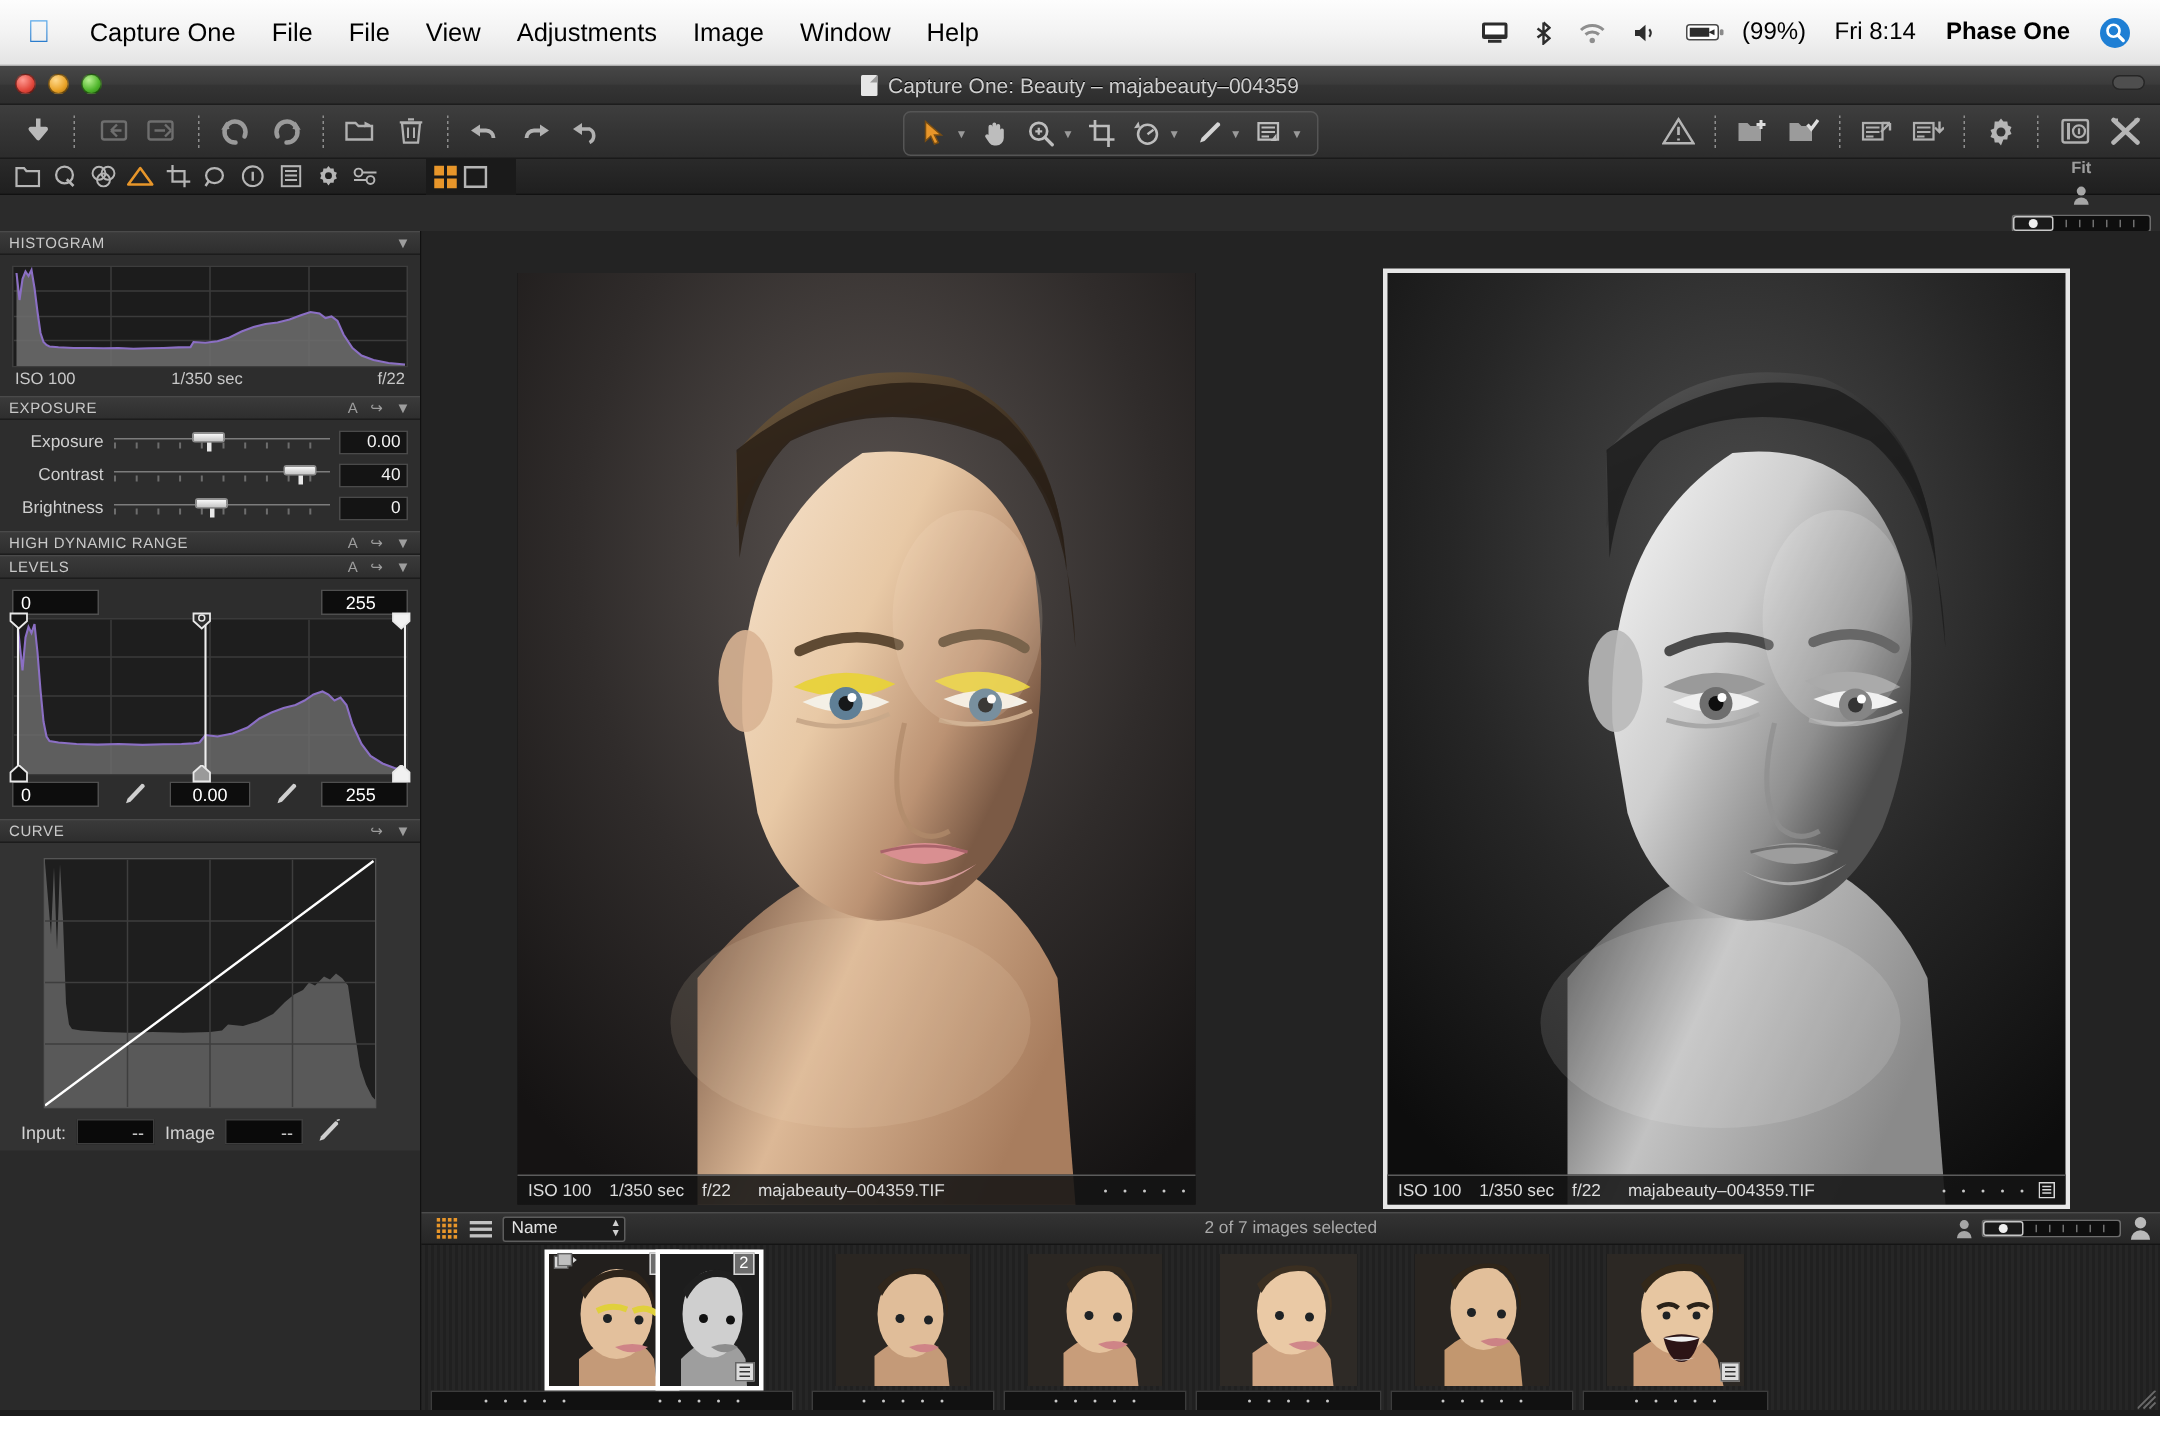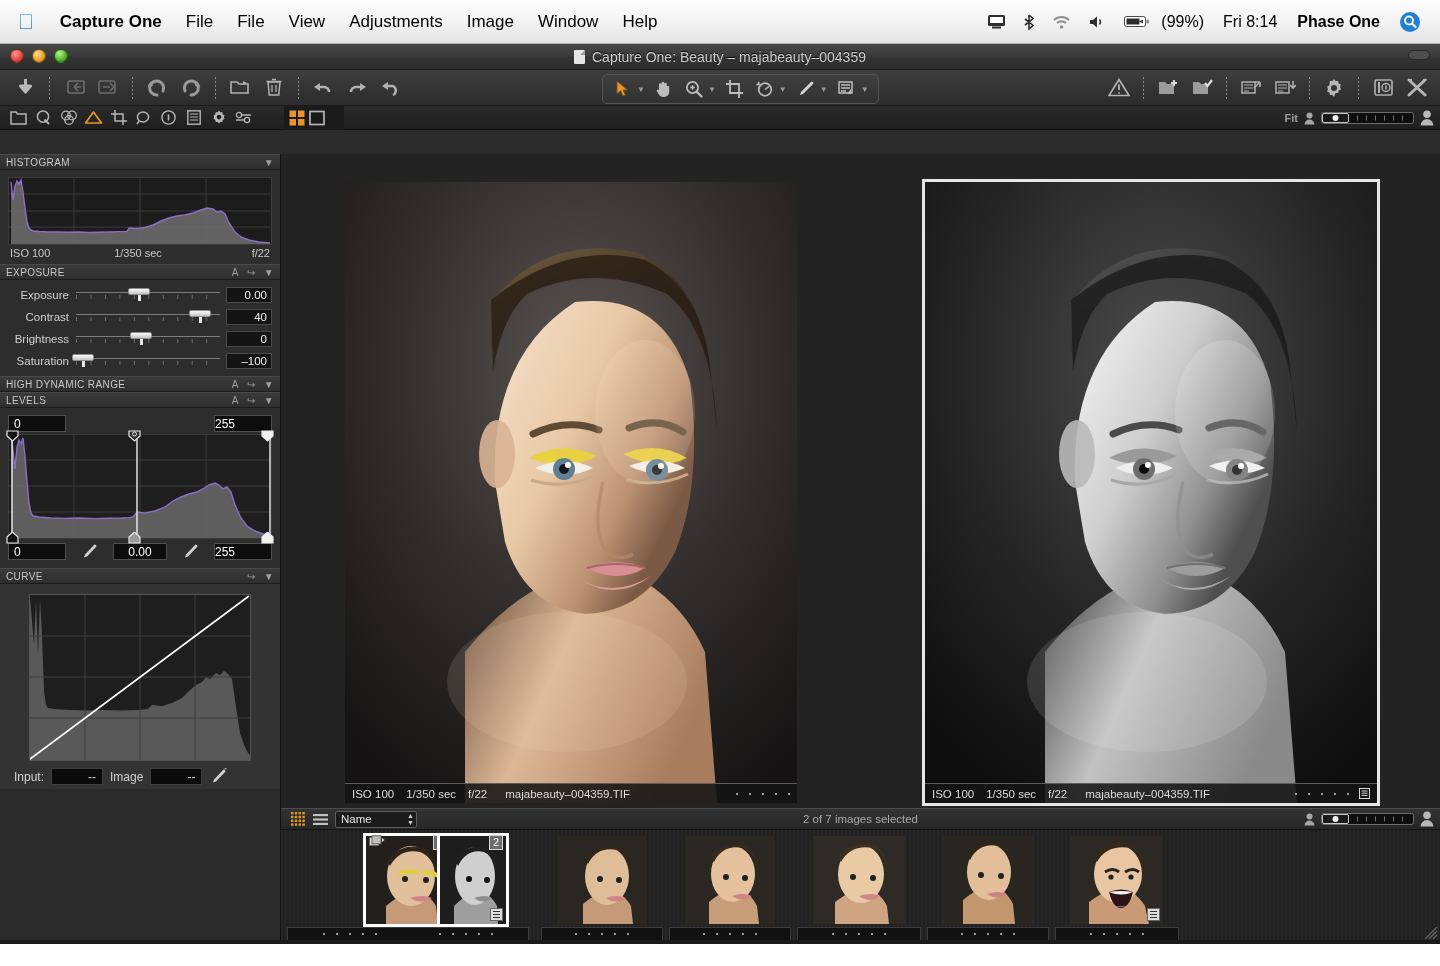--- a/index.html
+++ b/index.html
@@ -20,21 +20,21 @@
     display: flex; align-items: center;
     font-size: 17px; color: #000;
   }
   #menubar .apple {
     margin-left: 18px; margin-right: 14px; font-size: 21px; line-height: 1;
     color: #2a7fd4;
     background: linear-gradient(to bottom, #5fb0ef, #1d6fc4);
     -webkit-background-clip: text; background-clip: text; color: transparent;
   }
   #menubar .mi { padding: 0 12px; white-space: nowrap; }
-  #menubar .mi.app { font-weight: bold; }
+  #menubar .mi.app { font-weight: normal; }
   #menubar .spacer { flex: 1; }
   #menubar .right { display: flex; align-items: center; padding-right: 10px; gap: 0px; }
   #menubar .right .si { padding: 0 9px; display: flex; align-items: center; }
   #menubar .clock { padding: 0 10px; font-size: 16px; }
   #menubar .user { padding: 0 10px; font-weight: bold; font-size: 16px; }
 
   
   #window {
     position: absolute; left: 0; top: 44px; width: 1440px; height: 922px;
     background: #2b2b2b;
@@ -93,21 +93,21 @@
   }
   #tooltabs .tt {
     width: 25px; height: 22px; display:flex; align-items:center; justify-content:center;
     color: #b5b5b5;
   }
   #tooltabs .tt.active { color: #e8962a; }
   #tooltabs .viewmodes { position: absolute; left: 284px; top: 0; height: 24px;
     display: flex; align-items: center; gap: 4px; padding-left: 5px;
     background: #1a1a1a; width: 60px; }
   #tooltabs .zoomzone { position: absolute; right: 6px; top: 0; height: 24px;
-    display: flex; align-items: center; gap: 6px; color: #9e9e9e; font-size: 11px; }
+    display: flex; align-items: center; gap: 6px; color: #9e9e9e; font-size: 11px; flex-direction: column; }
 
   
   #leftpanel {
     position: absolute; left: 0; top: 110px; width: 281px; height: 812px;
     background: #2a2a2a; border-right: 1px solid #111;
     overflow: hidden;
   }
   .sect-hdr {
     height: 16px; display: flex; align-items: center;
     background: linear-gradient(to bottom, #3a3a3a, #2e2e2e);
@@ -136,21 +136,21 @@
     background: linear-gradient(to bottom, #fbfbfb, #c6c6c6); border-radius: 2px; border: 1px solid #8d8d8d; }
   .slider .knobstem { position: absolute; top: 9px; width: 3px; height: 6px; margin-left: -1px; background: #e8e8e8; }
   .val-box { width: 46px; height: 16px; background: #141414; border: 1px solid #4a4a4a;
     color: #f2f2f2; font-size: 11.5px; text-align: right; padding-right: 4px; line-height: 15px; margin-left: 6px; }
 
   
   .lv-top { display: flex; justify-content: space-between; padding: 3px 8px 2px 8px; }
   .lv-num { width: 58px; height: 17px; background: #0d0d0d; border: 1px solid #4f4f4f; color: #fff;
     font-size: 12px; line-height: 16px; }
   .lv-num.l { text-align: left; padding-left: 5px; }
-  .lv-num.r { text-align: left; padding-right: 5px; }
+  .lv-num.r { text-align: center; padding-right: 5px; }
   .lv-graph { position: relative; margin: 0 8px; height: 105px; background: #1e1e1e; border: 1px solid #3a3a3a; }
   .lv-bottom { display: flex; align-items: center; justify-content: space-between; padding: 4px 8px 4px 8px; }
   .lv-mid { width: 54px; height: 17px; background: #0d0d0d; border: 1px solid #4f4f4f; color: #fff;
     font-size: 12px; text-align: center; line-height: 16px; }
 
   
   .cv-box { margin: 6px auto 0 auto; width: 222px; height: 167px; background: #1a1a1a; border: 1px solid #555; position: relative; }
   .cv-bottom { display: flex; align-items: center; gap: 7px; padding: 7px 0 0 14px; font-size: 12px; color: #d2d2d2; }
   .cv-field { width: 52px; height: 17px; background: #0a0a0a; border: 1px solid #3e3e3e; color: #d6d6d6;
     font-size: 12px; text-align: right; padding-right: 6px; line-height: 16px; }
@@ -641,30 +641,20 @@
         </div>
         <div class="slider-row">
           <span class="lbl">Brightness</span>
           <span class="slider">
             <span class="track"></span>
               <span class="ticks"></span>
             <span class="knob" style="left:45%"></span>
               <span class="knobstem" style="left:45%"></span>
           </span>
           <span class="val-box">0</span>
-        </div>
-        <div class="slider-row">
-          <span class="lbl">Saturation</span>
-          <span class="slider">
-            <span class="track"></span>
-              <span class="ticks"></span>
-            <span class="knob" style="left:5%"></span>
-              <span class="knobstem" style="left:5%"></span>
-          </span>
-          <span class="val-box">–100</span>
         </div>
       </div>
 
       <div class="sect-hdr">
         <span class="name">HIGH DYNAMIC RANGE</span>
         <span class="ctl">A</span>
         <span class="ctl">↪</span>
         <span class="ctl">▼</span>
       </div>
 

